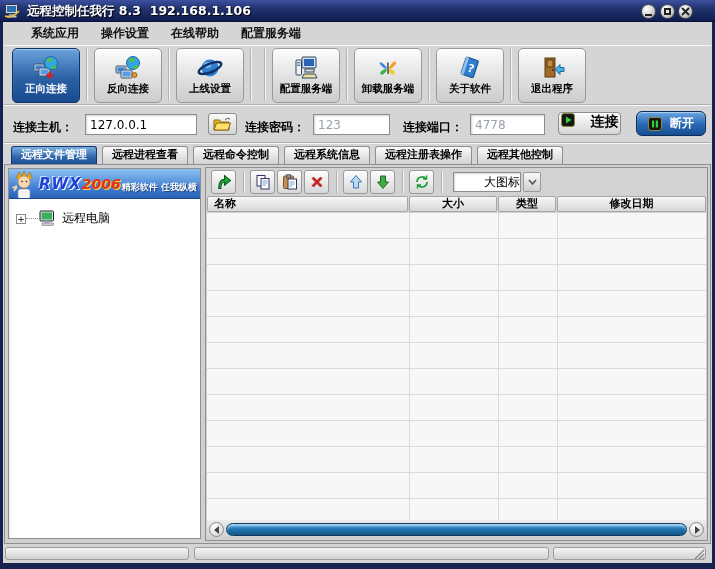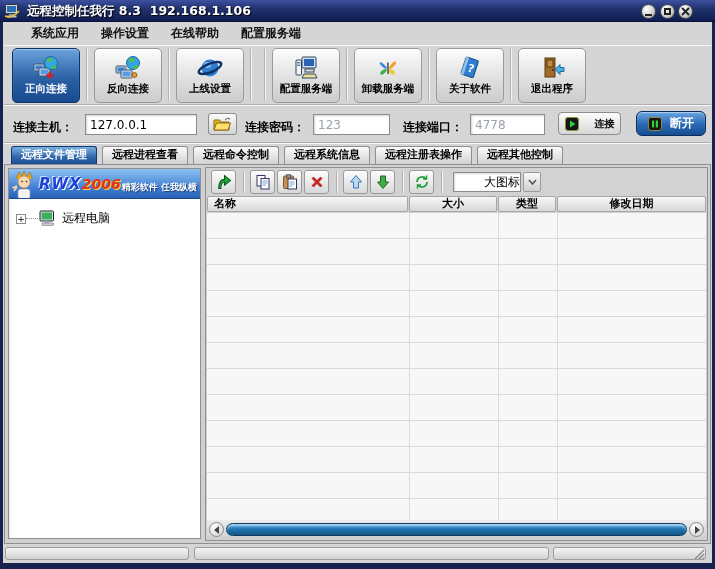--- a/index.html
+++ b/index.html
@@ -46,22 +46,22 @@
   .clabel { position: absolute; top: 119px; font-size: 12px; font-weight: 700; color: #000; }
   .cinput { position: absolute; top: 114px; height: 21px; border: 1px solid #8c8c8c;
     box-shadow: inset 1px 1px 2px rgba(0,0,0,.18); background: #fff;
     font: 12px "DejaVu Sans", "Liberation Sans", sans-serif; padding: 0 4px; color: #000; }
   .cinput.dim { color: #9aa2aa; }
   .btn-folder { position: absolute; left: 208px; top: 113px; width: 29px; height: 22px;
     border: 1px solid #8c8c8c; border-radius: 3px; background: linear-gradient(#fbfbfb, #d4d4d4);
     display: flex; align-items: center; justify-content: center; }
   .btn-connect { position: absolute; left: 558px; top: 112px; width: 63px; height: 23px;
     border: 1px solid #8c8c8c; border-radius: 4px; background: linear-gradient(#fcfcfc, #d6d6d6);
-    font-size: 10px; font-weight: 700; color: #000;
-    display: flex; align-items: center; justify-content: center; gap: 16px; }
+    font-size: 14px; font-weight: 700; color: #000;
+    display: flex; justify-content: center; gap: 16px; }
   .btn-disconnect { position: absolute; left: 636px; top: 111px; width: 70px; height: 25px;
     border: 1px solid #0b2b5a; border-radius: 6px;
     background: linear-gradient(#69a5e2, #2a68b2 55%, #174e92);
     font-size: 12px; font-weight: 700; color: #fff;
     display: flex; align-items: center; justify-content: center; gap: 8px;
     box-shadow: inset 0 1px 1px rgba(255,255,255,.5); }
 
   
   .tabs { position: absolute; left: 4px; top: 146px; width: 707px; height: 18px;
     display: flex; align-items: flex-end; gap: 5px; padding-left: 7px; }

